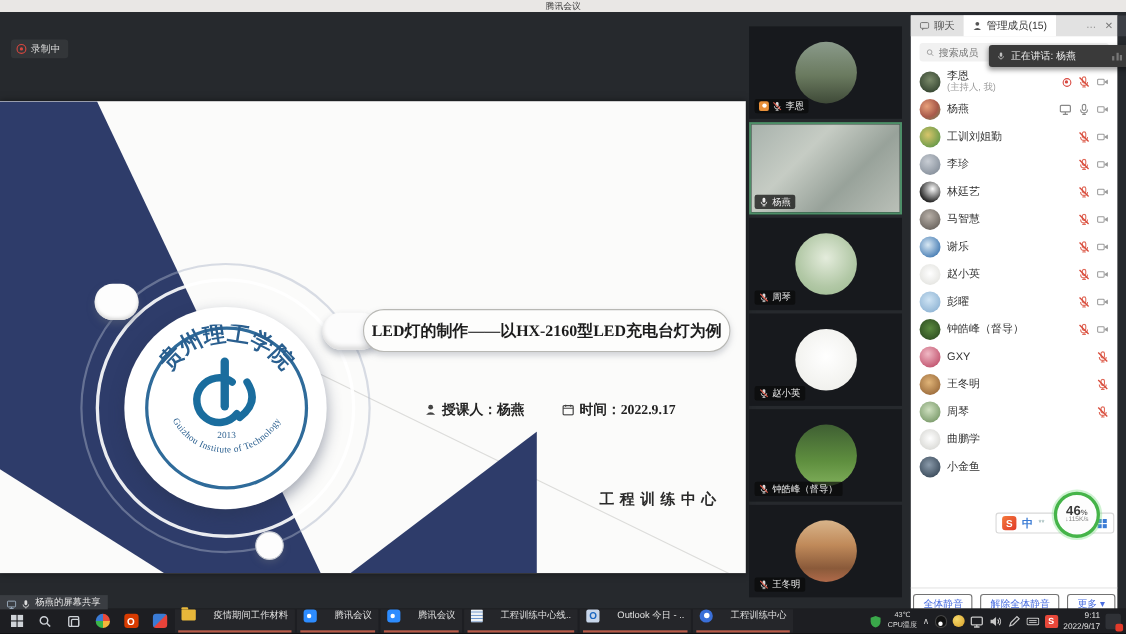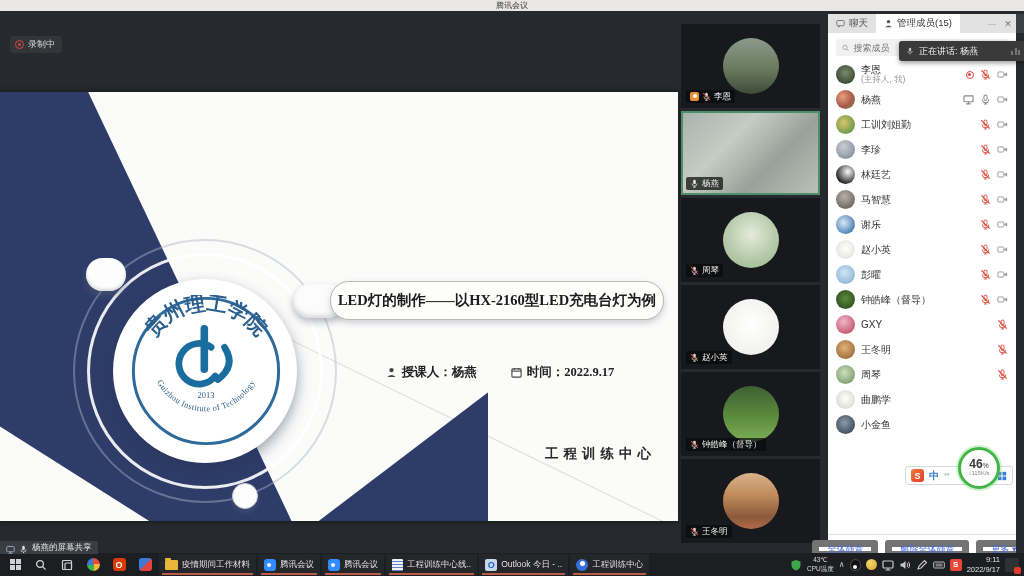--- a/index.html
+++ b/index.html
@@ -89,21 +89,21 @@
   .m-avatar { width:19px; height:19px; border-radius:50%; flex:0 0 auto; }
   .m-names { display:flex; flex-direction:column; line-height:1.15; overflow:hidden; }
   .m-names .nm { font-size:10px; color:#333; white-space:nowrap; }
   .m-names .sub { font-size:8.5px; color:#9a9a9a; white-space:nowrap; }
   .m-icons { margin-left:auto; display:flex; align-items:center; gap:6px; }
   .mi { width:11px; height:11px; }
   .rec-dot-s { width:8px; height:8px; border-radius:50%; border:1.5px solid #d8473f; position:relative; }
   .rec-dot-s::after { content:""; position:absolute; left:1px; top:1px; width:3px; height:3px; border-radius:50%; background:#d8473f; }
   .pfooter { flex:0 0 auto; border-top:1px solid #e4e4e4; height:29px; display:flex; align-items:center;
     justify-content:center; gap:7px; }
-  .pbtn { height:18px; padding:0 8px; border:7px solid #737373; border-radius:3px; background:#fff;
+  .pbtn { height:18px; padding:0 8px; border:1px solid #737373; border-radius:3px; background:#fff;
     font-size:9px; color:#4a6ee0; display:flex; align-items:center; white-space:nowrap; }
   .panel-edge { position:absolute; left:1016px; top:3px; width:8px; height:549px; background:#26292d; }
   .panel-edge .sq { position:absolute; left:0; top:0; width:8px; height:19px; background:#3d4046; }
 
   
   .float-bar { position:absolute; left:905px; top:455px; width:108px; height:19px; background:#fff;
     border:1px solid #d8d8d8; border-radius:3px; display:flex; align-items:center; gap:5px; padding:0 5px; z-index:8; }
   .sogou-s { width:13px; height:13px; border-radius:3px; background:linear-gradient(135deg,#f4793a,#e03a2a);
     color:#fff; font-weight:bold; font-size:9px; display:flex; align-items:center; justify-content:center; }
   .fb-zh { color:#3a7bd5; font-weight:bold; font-size:10px; }
@@ -135,21 +135,21 @@
   .edge-box { display:flex; align-items:center; height:17px; background:#3b3c40; border-radius:2px; margin:0 3px; flex:0 0 auto; }
   .edge-ico { width:12px; height:12px; border-radius:50%; margin:0 4px;
     background:conic-gradient(from 200deg, #35c1f1, #2a7fd4, #35c1f1); }
   .edge-box .ph { font-size:8.5px; color:#9a9a9a; width:72px; white-space:nowrap; overflow:hidden; }
   .search-btn { height:17px; padding:0 7px; background:#3a7bd5; color:#fff; font-size:8.5px;
     display:flex; align-items:center; border-radius:0 2px 2px 0; flex:0 0 auto; }
   .office-ico { width:13px; height:13px; border-radius:3px; background:#d83b01; color:#fff; font-weight:bold;
     font-size:9px; display:flex; align-items:center; justify-content:center; }
   .dmix-ico { width:13px; height:13px; border-radius:3px;
     background:linear-gradient(135deg,#3a7bd5 0 48%, #e8433a 52% 100%); }
-  .tb-app { height:21px; display:flex; align-items:center; gap:4px; padding:0 6px; margin:0 1px;
+  .tb-app { height:21px; display:flex; align-items:flex-start; gap:16px; padding:0 6px; margin:0 1px;
     position:relative; flex:0 0 auto; background:rgba(255,255,255,.04); }
   .tb-app .lbl { font-size:8.5px; color:#e0e0e0; white-space:nowrap; max-width:72px; overflow:hidden; }
   .tb-app .ul { position:absolute; left:3px; right:3px; bottom:0; height:2px; background:#b85c4a; }
   .ic-folder { width:13px; height:10px; background:#e8b73a; border-radius:1px; position:relative; }
   .ic-folder::before { content:""; position:absolute; left:0; top:-2px; width:6px; height:2px; background:#e8b73a; border-radius:1px 1px 0 0; }
   .ic-meeting { width:12px; height:12px; border-radius:3px; background:#2d8cff; position:relative; }
   .ic-meeting::after { content:""; position:absolute; left:3px; top:4px; width:4px; height:4px; border-radius:50%; background:#fff; }
   .ic-sheet { width:11px; height:12px; background:#eef2f6; border-radius:1px;
     background-image:linear-gradient(#5a87c5 1px, transparent 1px); background-size:100% 3px; background-position:0 2px; }
   .ic-outlook { width:12px; height:12px; border-radius:2px; background:#c8d6ea; color:#1a66c0; font-weight:bold;

